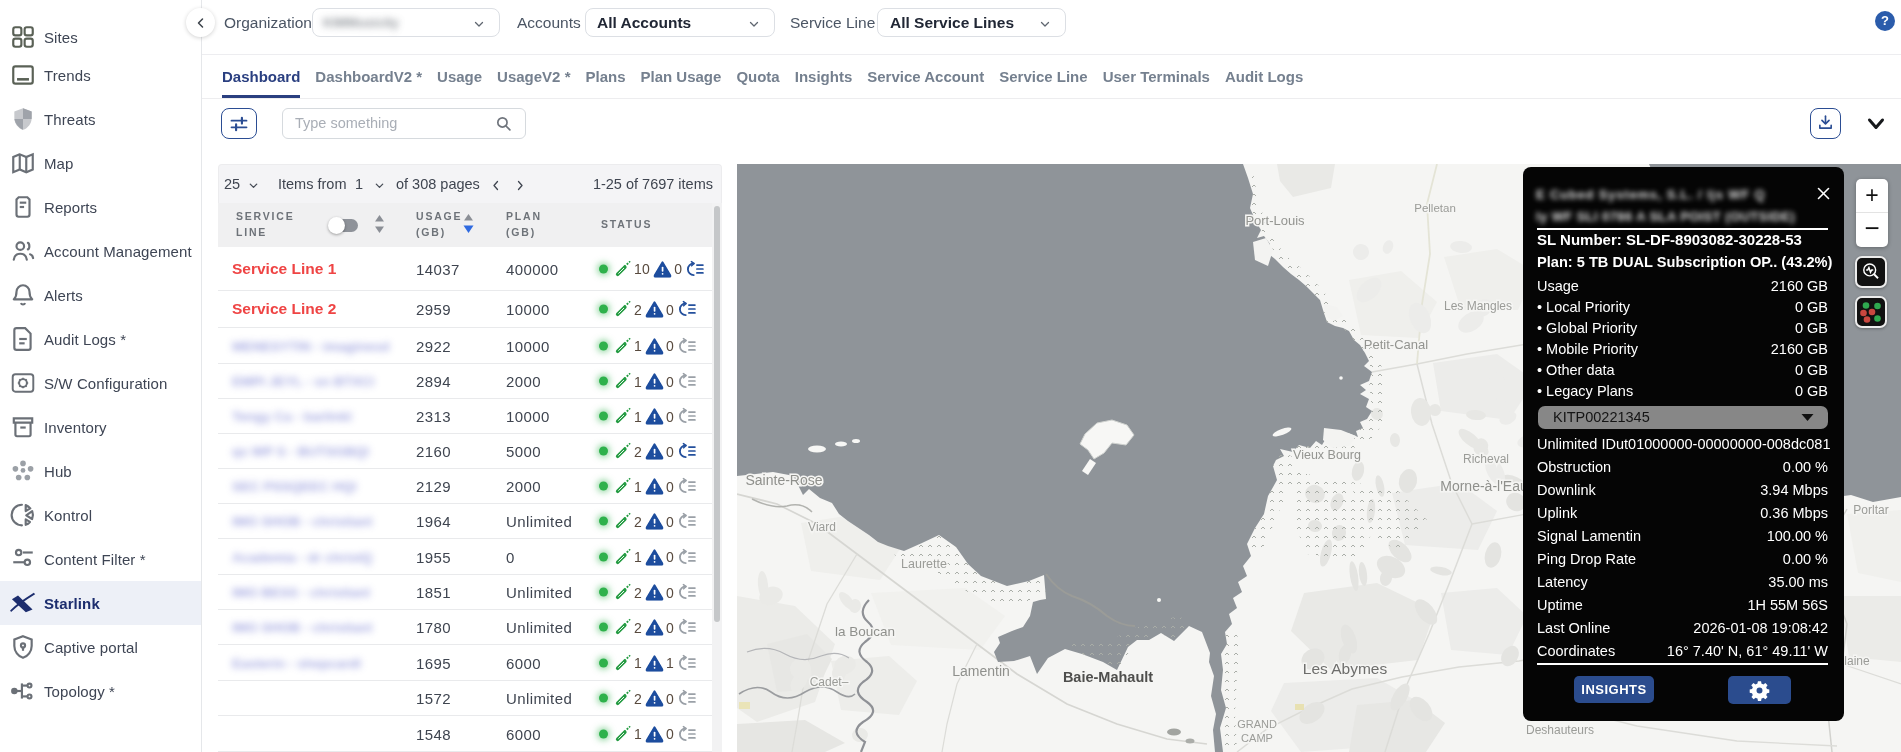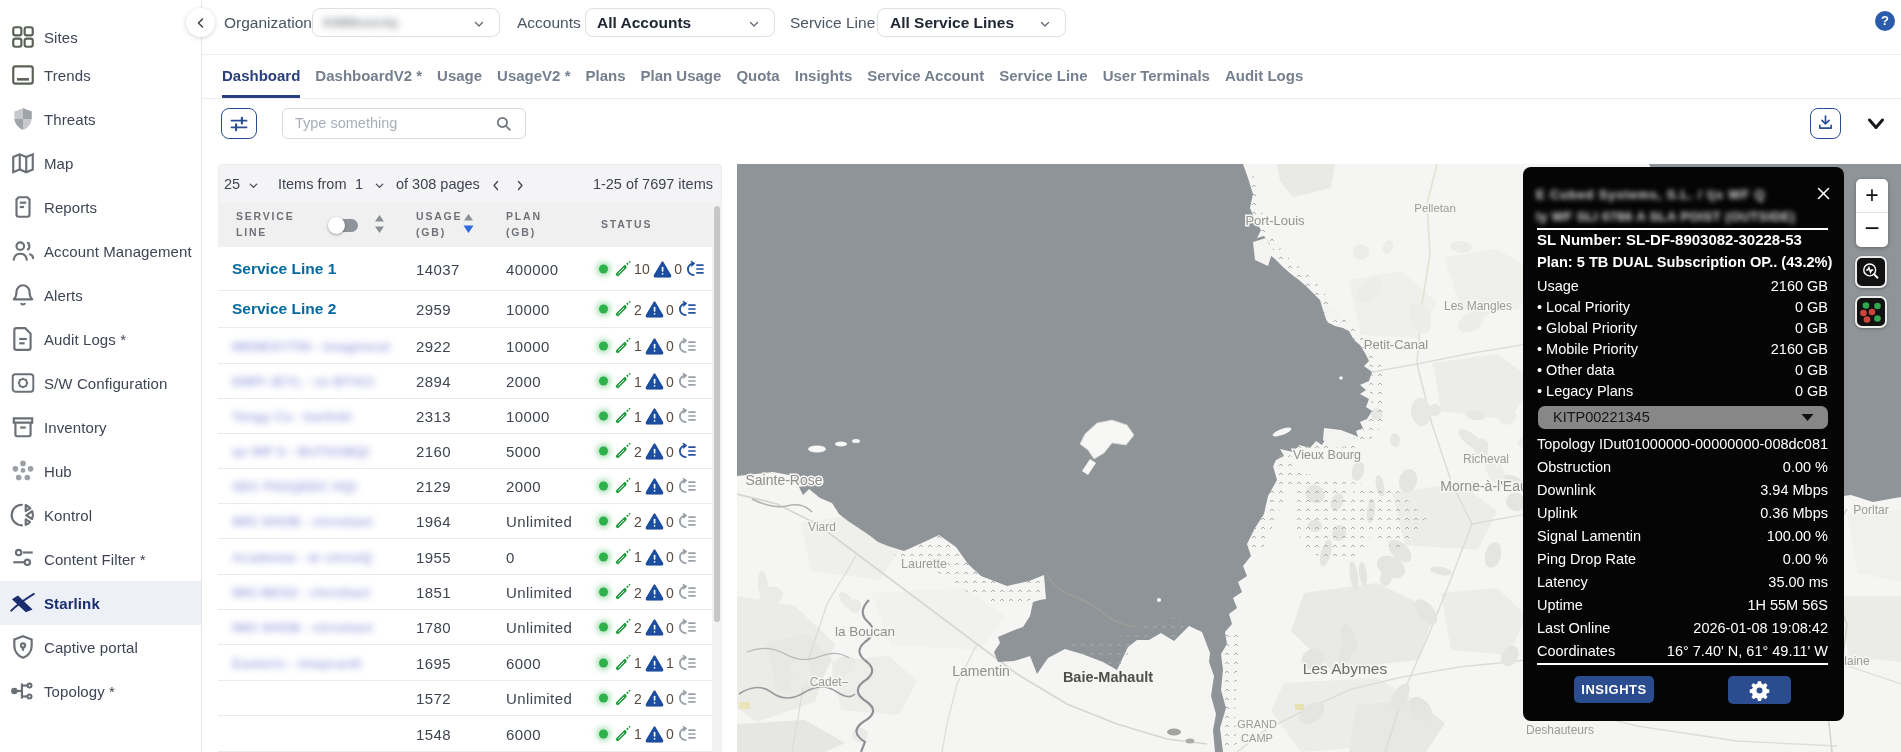--- a/index.html
+++ b/index.html
@@ -17,38 +17,38 @@
 #back{position:absolute;left:186px;top:8px;z-index:7;width:29px;height:29px;border-radius:50%;background:#fff;
 box-shadow:0 1px 4px rgba(0,0,0,.18);display:flex;align-items:center;justify-content:center;z-index:6}
 .tlab{position:absolute;top:8px;height:29px;line-height:29px;font-size:15.5px;color:#4b5564}
 .tsel{position:absolute;top:8px;height:29px;border:1px solid #dcdfe4;border-radius:8px;background:#fff;
 display:flex;align-items:center;font-size:15.5px;font-weight:700;color:#212735}
 .tsel .chev{position:absolute;right:14px;top:9px}
 #help{position:absolute;left:1673px;top:11px;width:20px;height:20px;border-radius:50%;background:#2b5cab;
 color:#fff;font-size:13px;font-weight:700;text-align:center;line-height:20px}
 
 #tabs{position:absolute;left:202px;top:55px;width:1699px;height:44px;border-bottom:1px solid #ededef;
-display:flex;align-items:center;padding-left:20px;z-index:4;background:#fff}
+display:flex;align-items:flex-end;padding-left:20px;z-index:4;background:#fff}
 #tabs a{display:flex;align-items:center;margin-right:15px;font-size:15px;font-weight:700;color:#75808f;
 height:42px;border-bottom:3px solid transparent;padding-top:1px}
 #tabs a.on{color:#2a3f80;border-bottom-color:#2a3f80}
 
 .obtn{position:absolute;border:1.5px solid #2b4d93;border-radius:8px;background:#fff}
 #srch{position:absolute;left:282px;top:108px;width:244px;height:31px;border:1px solid #d6dade;border-radius:6px;
 background:#fff;font-size:14.5px;color:#a9aeb6;line-height:29px;padding-left:12px}
 
 #tbl{position:absolute;left:218px;top:164px;width:504px;height:588px;background:#fff;font-size:15px;color:#3f4550}
 #pgn{position:absolute;left:0;top:0;width:504px;height:39px;background:#f4f4f6;border:1px solid #ececee;border-bottom:none;border-radius:4px 4px 0 0}
 #pgn span{position:absolute;top:0;height:39px;line-height:39px;font-size:14.5px;color:#3f4550}
 #hdr{position:absolute;left:0;top:39px;width:504px;height:44px;background:#f0f0f1;font-weight:700;
 font-size:10.5px;letter-spacing:1.8px;color:#6e7379}
 #hdr div{position:absolute}
 #rows{position:absolute;left:0;top:83px;width:494px}
 .row{position:relative;width:494px;border-bottom:1px solid #e9eaec}
-.nm{position:absolute;left:14px;font-weight:700;font-size:15.5px;color:#0369a1;top:50%;transform:translateY(-50%)}
+.nm{position:absolute;left:14px;font-weight:700;font-size:15.5px;color:#ef4444;top:50%;transform:translateY(-50%)}
 .bl{filter:blur(3.5px);opacity:.5;font-size:13.5px;color:#4d55c5}
 .us{position:absolute;left:198px;top:50%;transform:translateY(-50%);letter-spacing:.4px}
 .pl{position:absolute;left:288px;top:50%;transform:translateY(-50%);letter-spacing:.4px}
 .st{position:absolute;left:381px;top:50%;transform:translateY(-50%);height:17px;display:flex;align-items:center}
 .gd{width:9px;height:9px;border-radius:50%;background:#2eb14b;box-shadow:0 0 6px 2px rgba(46,177,75,.5);margin-right:6px}
 .cnt{font-size:14px;color:#584a3e;letter-spacing:.3px}
 #sbar{position:absolute;left:494px;top:39px;width:10px;height:549px;background:#f2f2f3}
 #sthumb{position:absolute;left:2px;top:3px;width:6px;height:416px;background:#c5c7c9;border-radius:3px}
 
 #map{position:absolute;left:737px;top:164px;width:1164px;height:588px;background:#f5f5f3}
@@ -957,21 +957,21 @@
     </div>
 <div class="prow" style="top:213px">
       <span>• Legacy Plans</span>
       <span>0 GB</span>
     </div>
 <div style="position:absolute;left:15px;top:239px;width:290px;height:23px;background:#878787;border-radius:7px;color:#151515;font-size:14.5px;line-height:23px;padding-left:15px">KITP00221345
 <svg width="13" height="8" viewBox="0 0 12 8" style="position:absolute;right:14px;top:8px">
         <polygon points="0,0 12,0 6,7" fill="#111"></polygon>
       </svg></div>
 <div class="prow" style="top:266px">
-      <span>Topology ID</span>
+      <span>Unlimited ID</span>
       <span>ut01000000-00000000-008dc081</span>
     </div>
 <div class="prow" style="top:289px">
       <span>Obstruction</span>
       <span>0.00 %</span>
     </div>
 <div class="prow" style="top:312px">
       <span>Downlink</span>
       <span>3.94 Mbps</span>
     </div>

